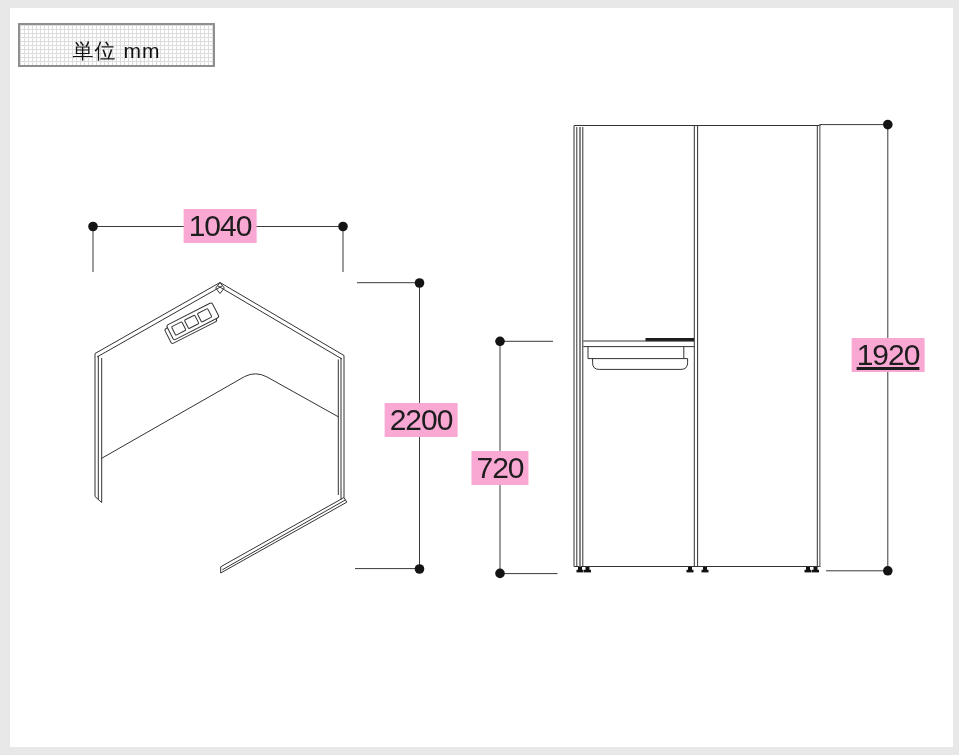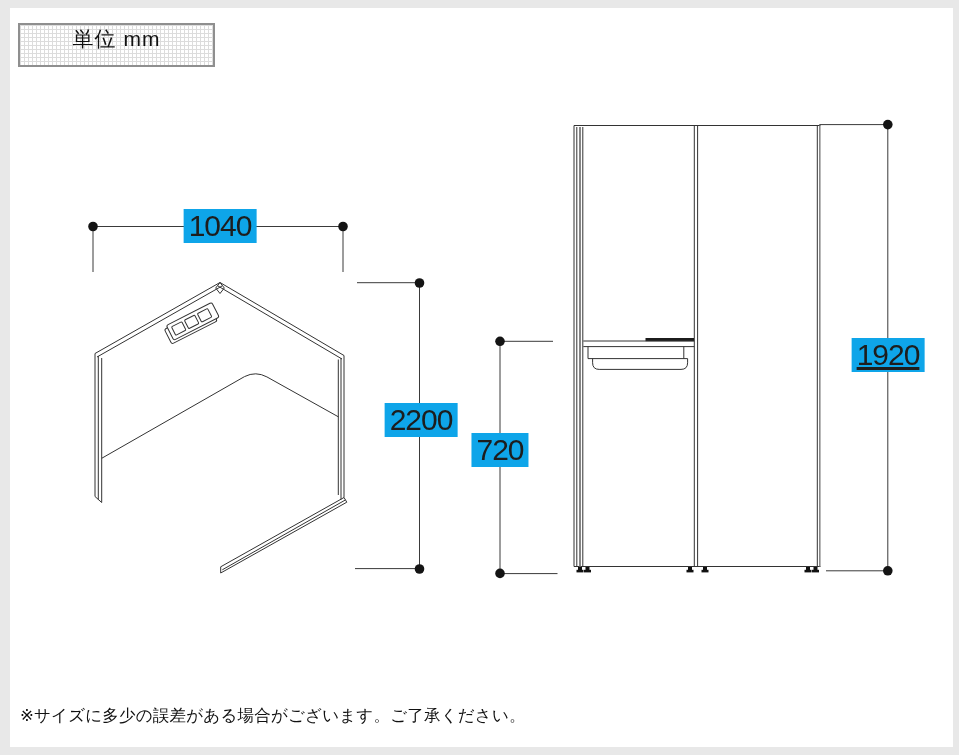--- a/index.html
+++ b/index.html
@@ -15,26 +15,26 @@
   .overlay{position:absolute;left:0;top:0;width:959px;height:755px;}
   svg.linework{position:absolute;left:0;top:0;}
   .unit-box{
     position:absolute;left:18px;top:23px;width:197px;height:44px;
     box-sizing:border-box;border:2px solid #8f8f8f;
     background-color:#ffffff;
     background-image:
       linear-gradient(#dcdcdc 1px, transparent 1px),
       linear-gradient(90deg,#dcdcdc 1px, transparent 1px);
     background-size:4px 4px;
-    display:flex;align-items:flex-start;justify-content:center;
+    display:flex;align-items:flex-end;justify-content:center;
     font-size:21px;color:#111;letter-spacing:1px;
   }
   .dim-label{
     position:absolute;transform:translate(-50%,-50%);
-    background:#0ea5e9;padding:2px 5px;
+    background:#f9a8d4;padding:2px 5px;
     font-size:30px;line-height:1;color:#1d1d1d;
     letter-spacing:-1px;white-space:nowrap;
   }
   .footnote{
     position:absolute;left:20px;top:705px;
     font-size:16.5px;color:#111;letter-spacing:0.2px;white-space:nowrap;
   }
 </style>
 </head>
 <body>
@@ -165,17 +165,16 @@
       </g>
     </g>
   </svg>
 
   <div class="unit-box">
     <span>単位 mm</span>
   </div>
 
   <div class="dim-label" style="left:220px;top:226px;">1040</div>
   <div class="dim-label" style="left:421px;top:420px;">2200</div>
-  <div class="dim-label" style="left:500px;top:450px;">720</div>
+  <div class="dim-label" style="left:500px;top:468px;">720</div>
   <div class="dim-label" style="left:888px;top:355px;text-decoration:underline;">1920</div>
 
-  <div class="footnote">※サイズに多少の誤差がある場合がございます。ご了承ください。</div>
 </div>
 
 </body></html>

